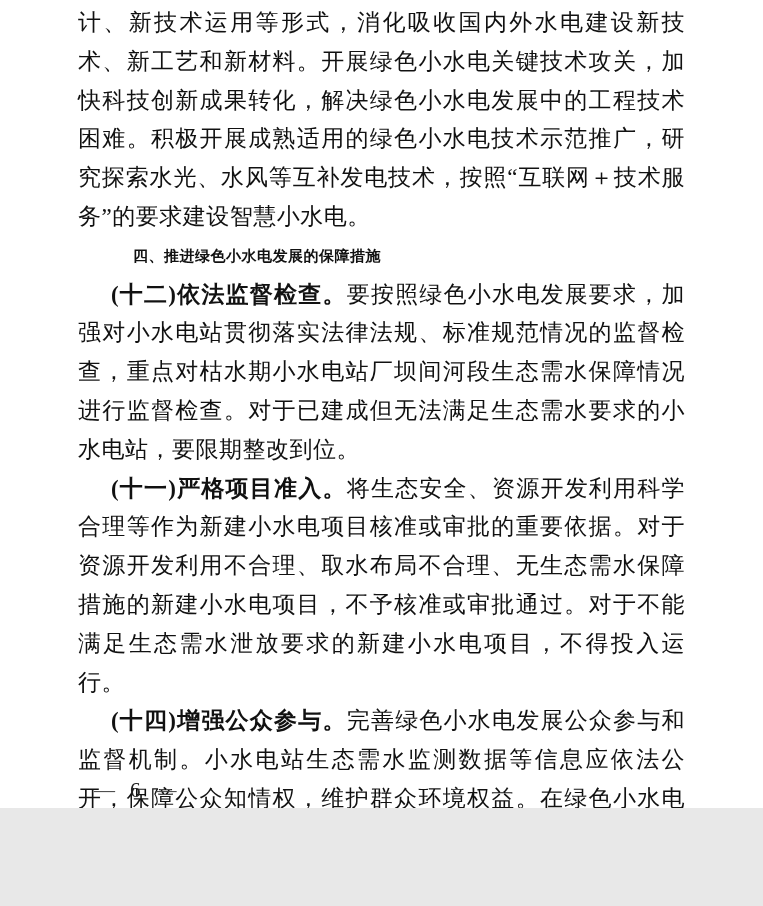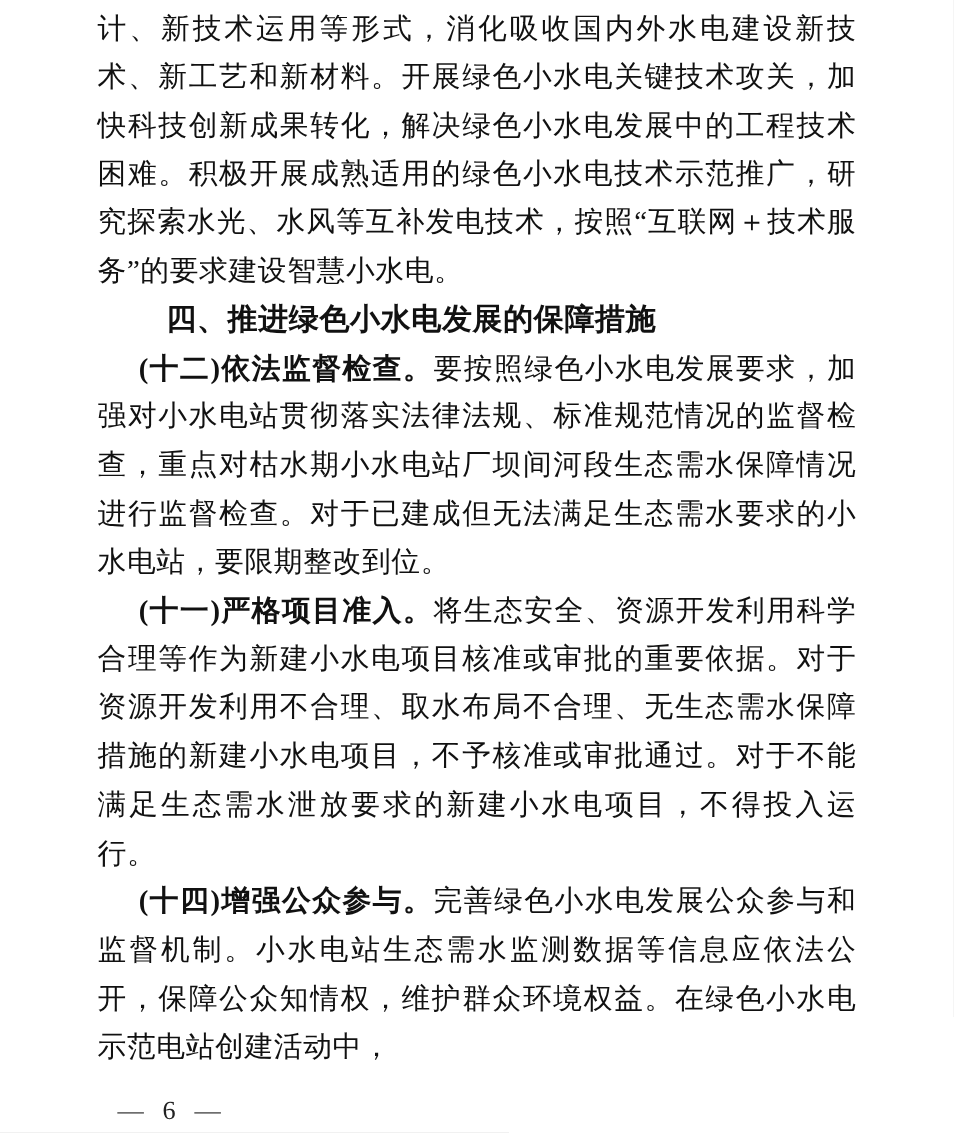--- a/index.html
+++ b/index.html
@@ -3,21 +3,21 @@
 <meta charset="utf-8">
 <style>
   html, body {
     margin: 0;
     padding: 0;
     background: #e8e8e8;
   }
   .page {
     position: relative;
     width: 763px;
-    height: 906px;
+    height: 808px;
     margin: 0 auto;
     background: #ffffff;
     overflow: hidden;
     font-family: "Liberation Serif", "DejaVu Serif", serif;
     color: #111111;
   }
   .content {
     padding: 4px 78px 0 78px;
     font-size: 23px;
     line-height: 38.8px;
@@ -32,21 +32,21 @@
     text-indent: 33px;
   }
   .lead {
     font-weight: bold;
   }
   h2.section-heading {
     margin: 0;
     padding: 0 0 0 55px;
     font-family: "Liberation Sans", "DejaVu Sans", sans-serif;
     font-weight: bold;
-    font-size: 24px;
+    font-size: 15px;
     line-height: 38.8px;
     text-align: left;
     letter-spacing: 0.5px;
   }
   .footer {
     position: absolute;
     left: 94px;
     bottom: 6px;
     display: inline-flex;
     align-items: center;

